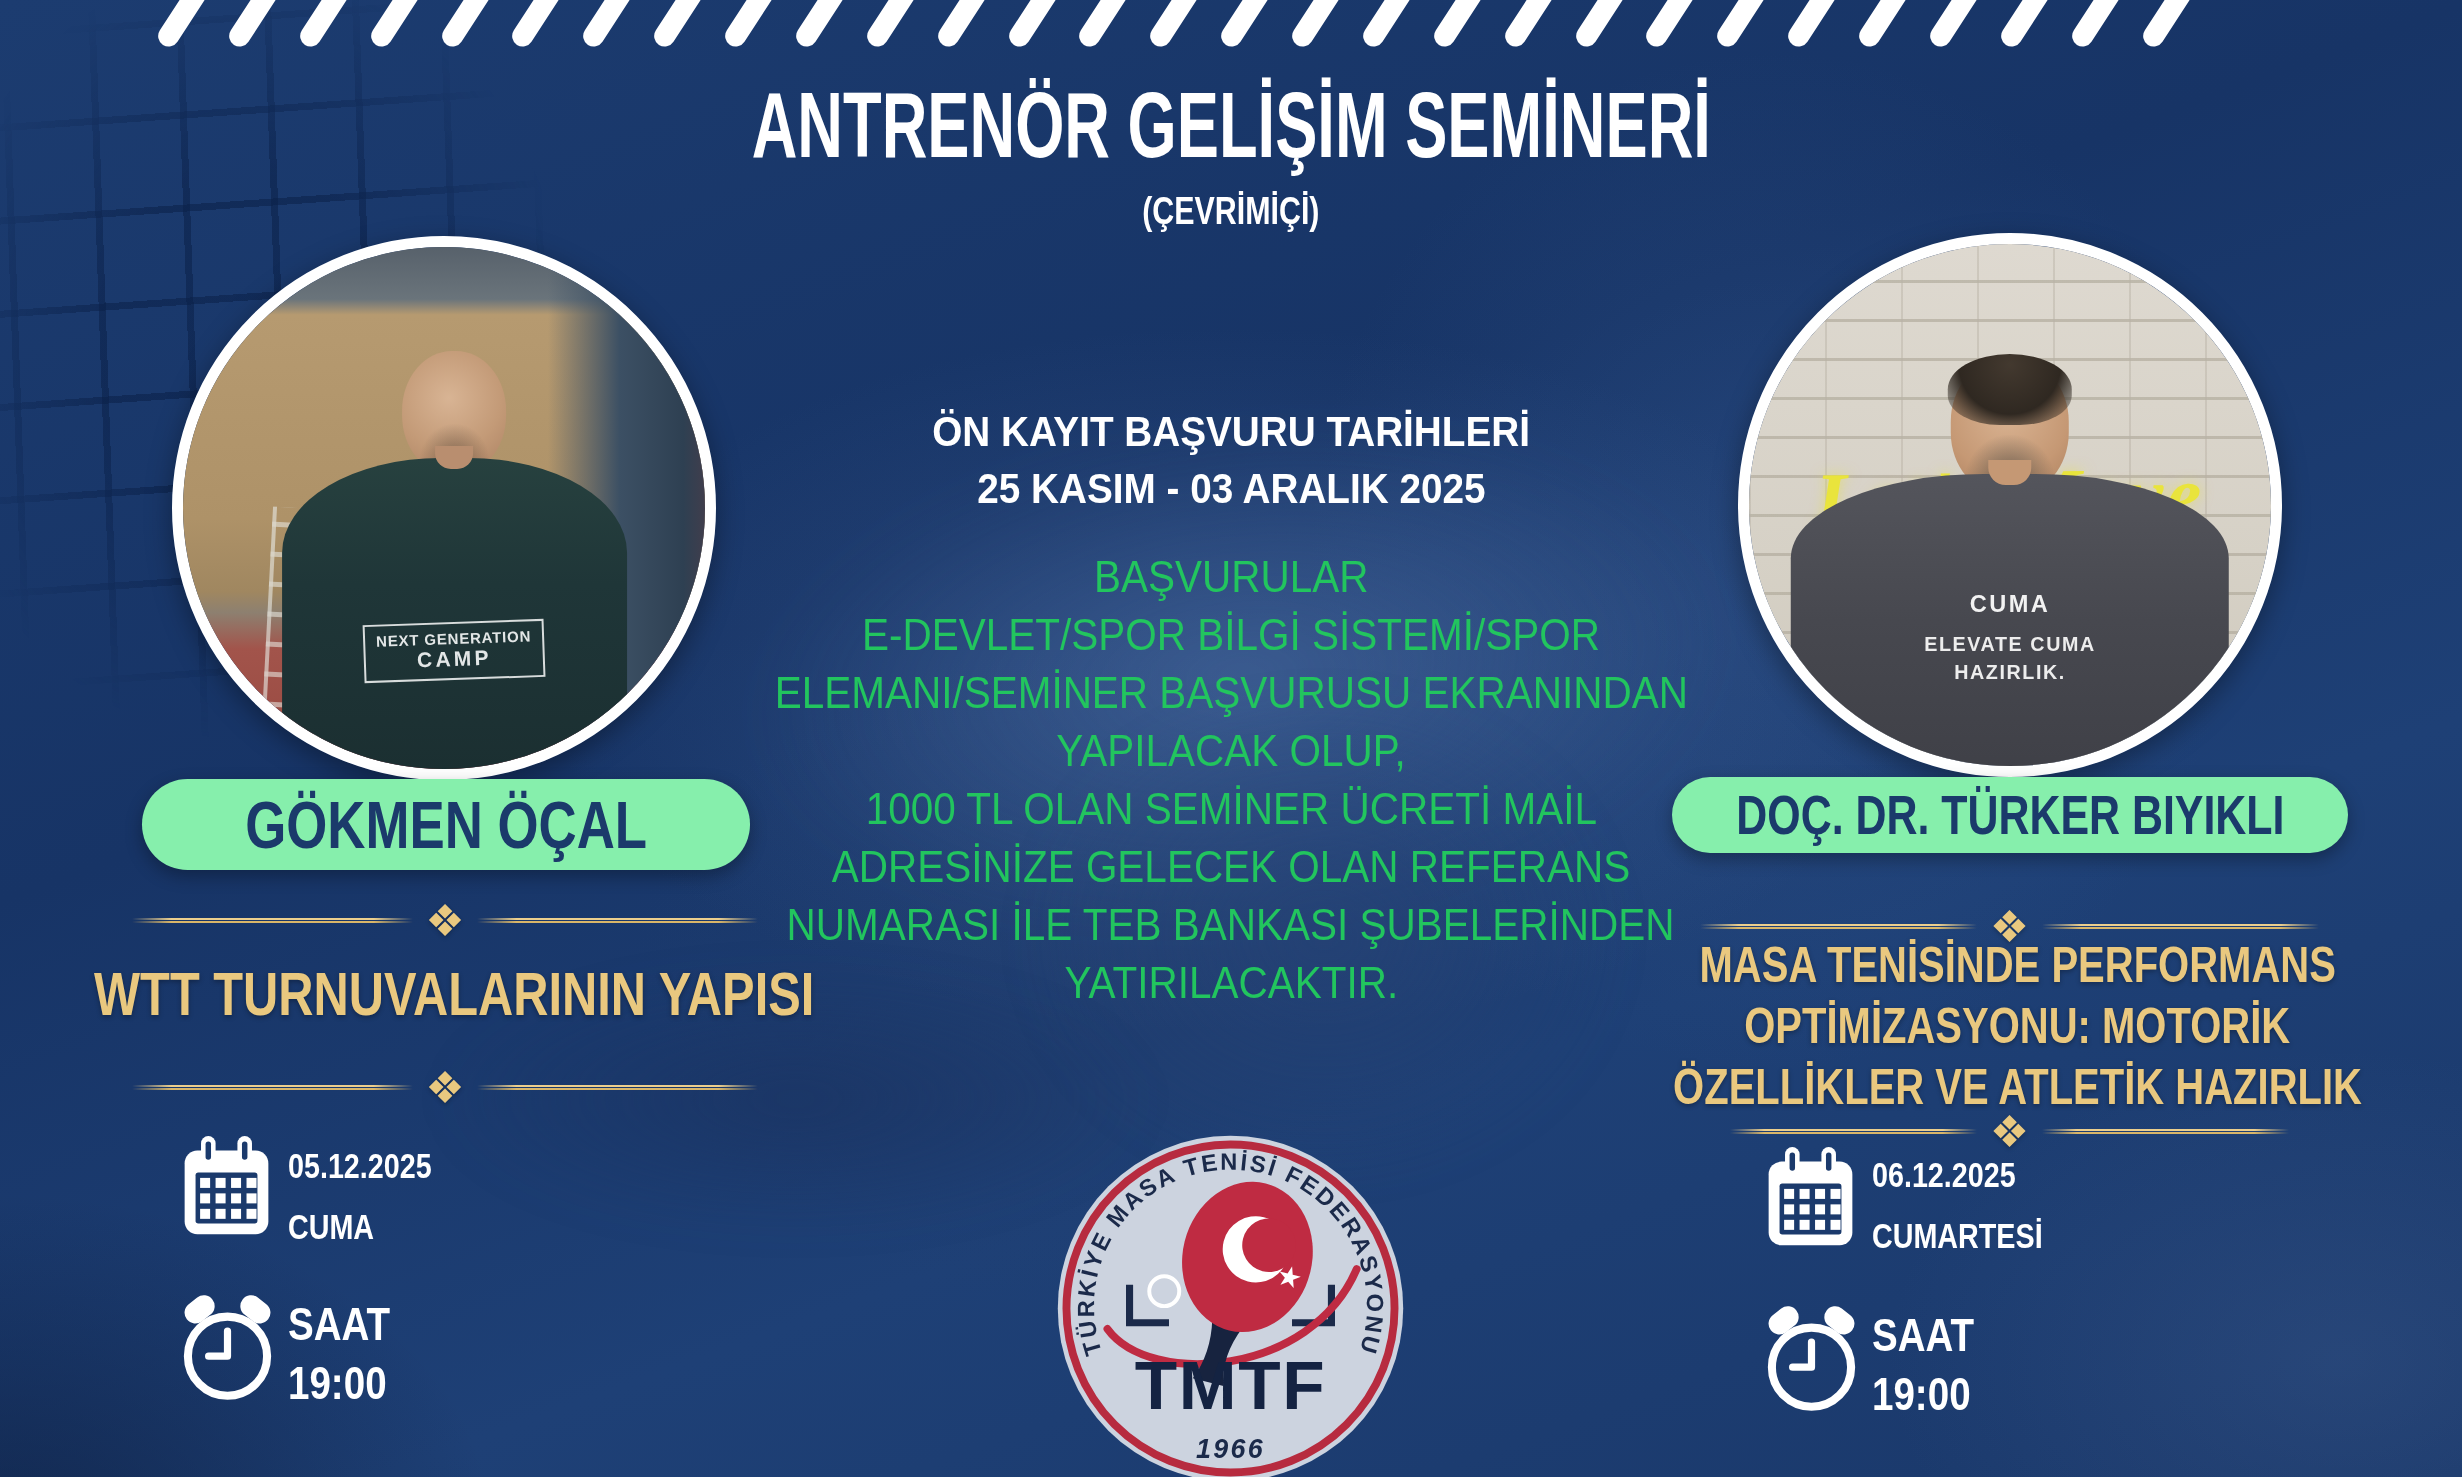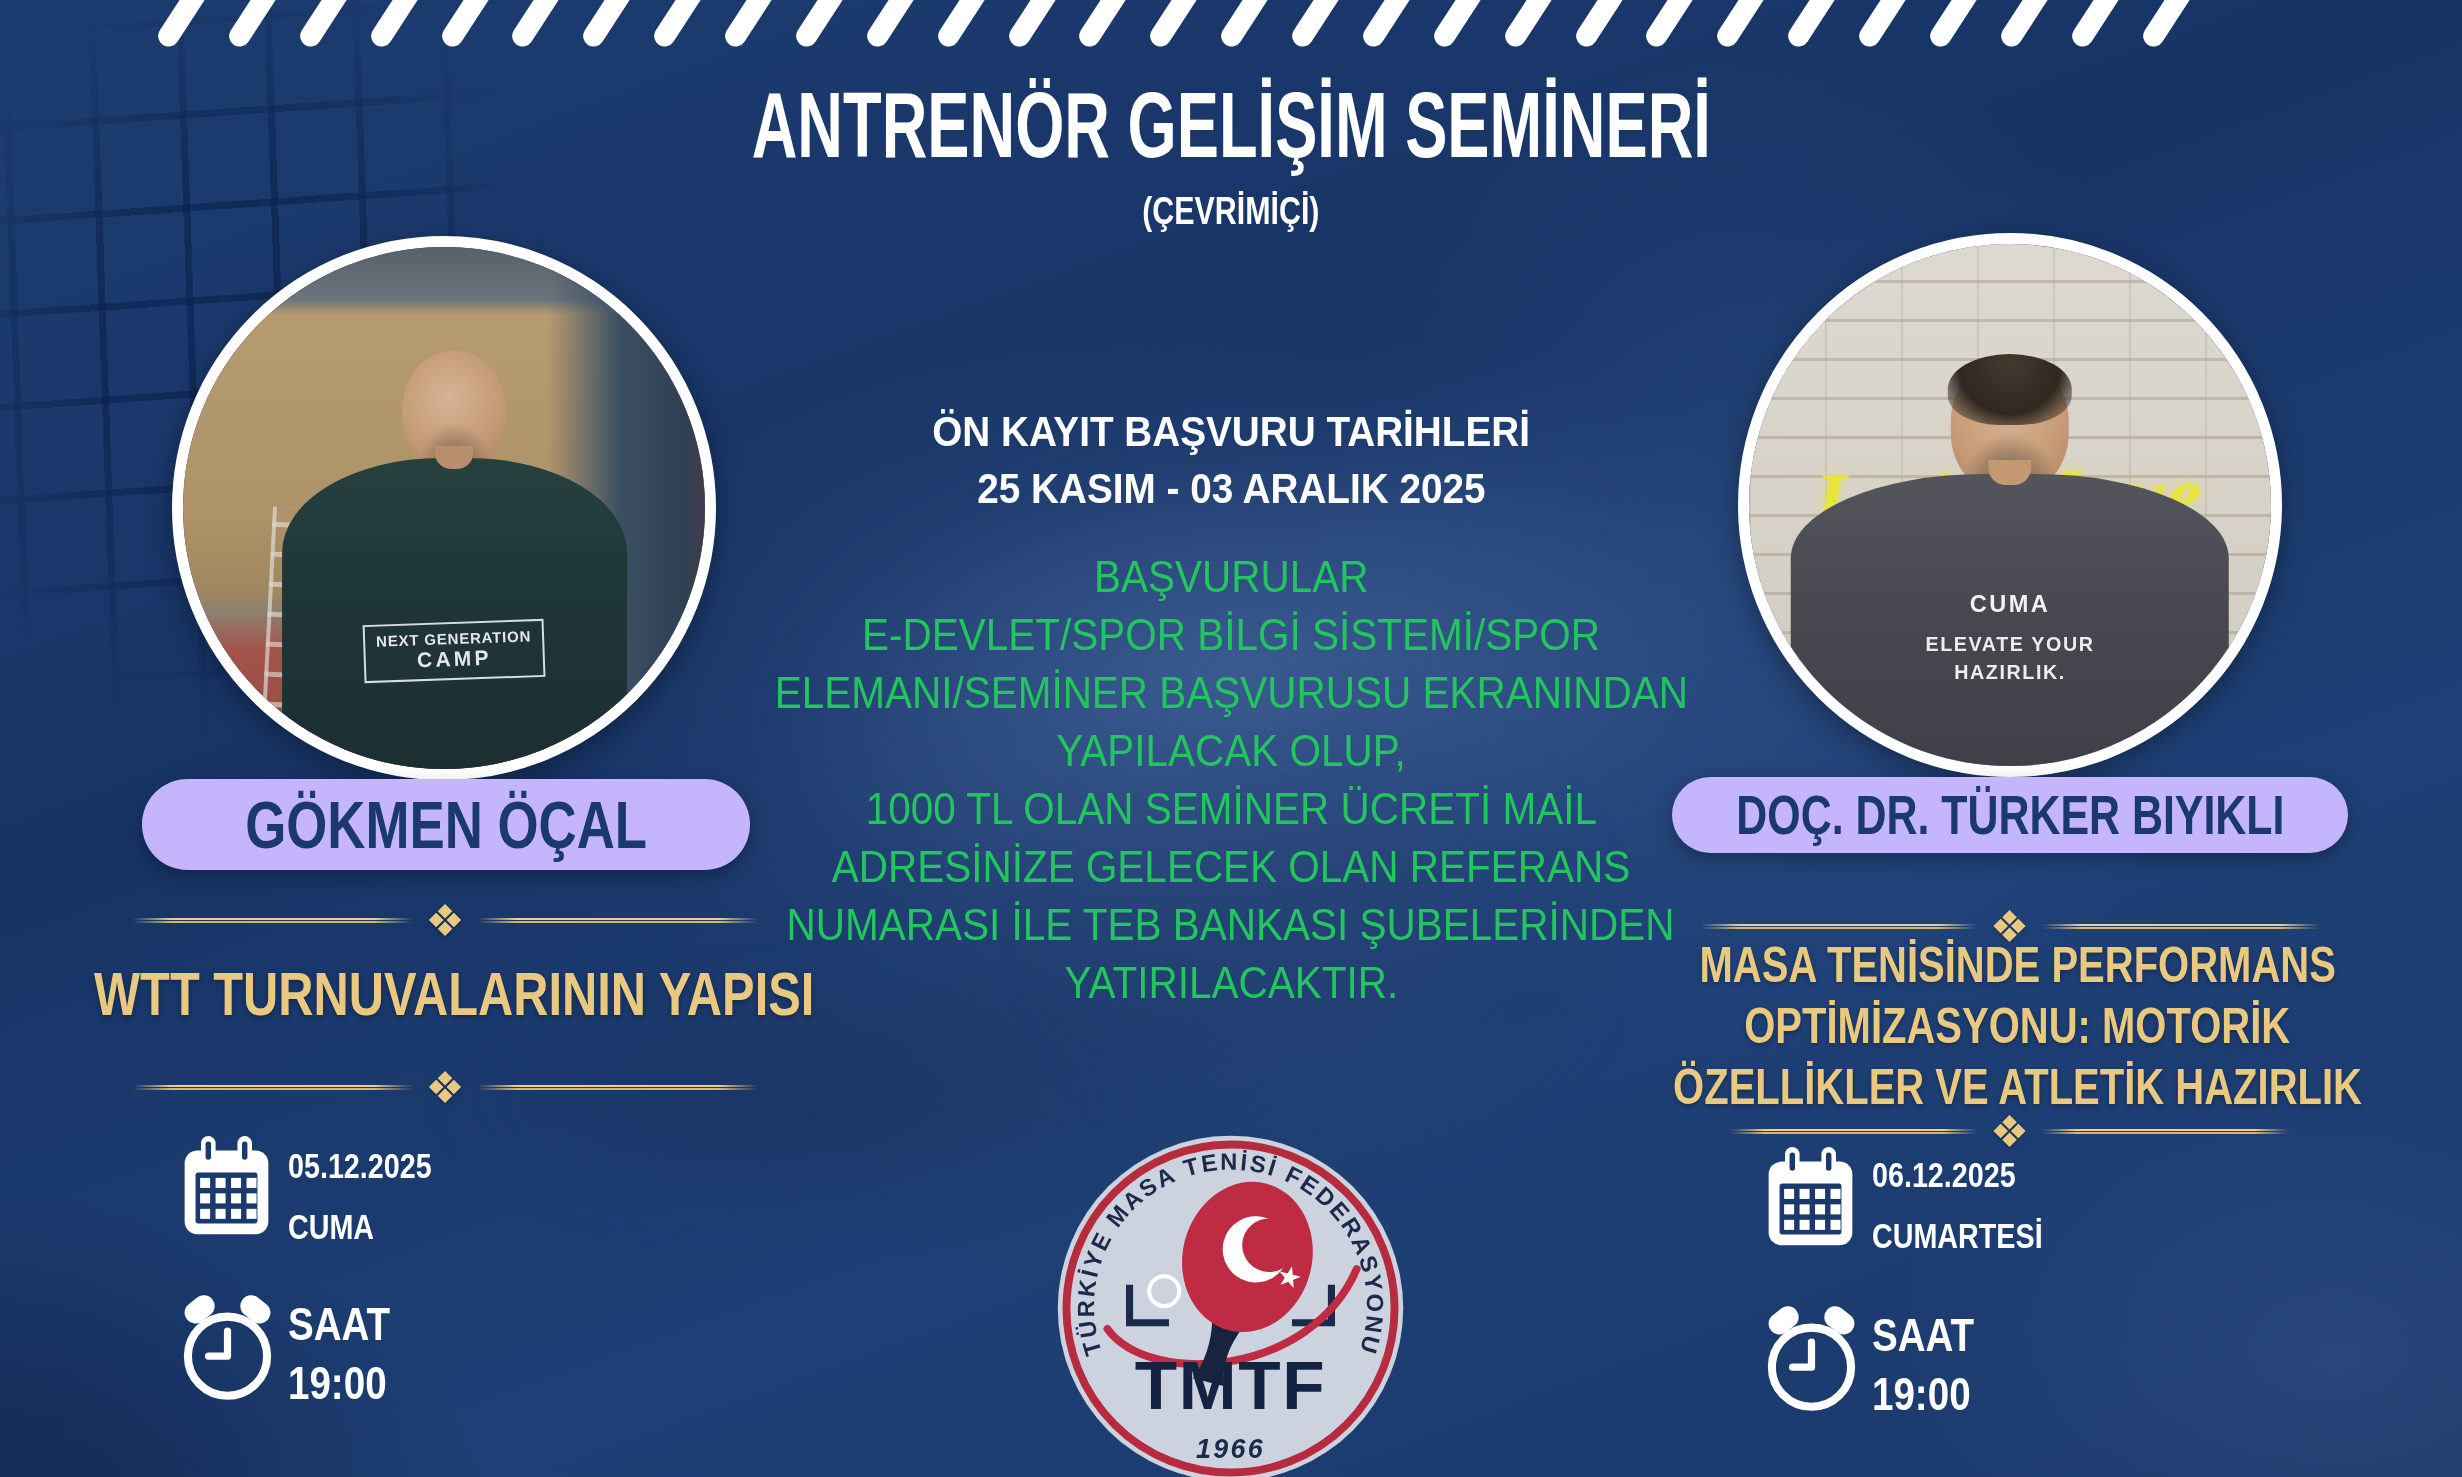--- a/index.html
+++ b/index.html
@@ -98,21 +98,21 @@
   .pr-head::after{content:'';position:absolute;bottom:-3.2px;left:12%;right:12%;height:46%;border-radius:40%;
     background:radial-gradient(ellipse at 50% 75%, rgba(84,78,70,.85), rgba(84,78,70,0) 72%);}
   .pr-torso{margin-top:-20.5px;width:100%;height:74%;position:relative;
     background:linear-gradient(180deg,#54555c 0%,#47484f 45%,#3e3f46 100%);
     border-radius:44% 44% 6% 6% / 26% 26% 5% 5%;}
   .pr-torso::before{content:'';position:absolute;top:-14px;left:50%;transform:translateX(-50%);width:43px;height:25px;background:#c59874;border-radius:0 0 17.3px 17.3px;}
   .pr-brand{position:absolute;left:0;right:0;top:36%;text-align:center;color:#f2f2f2;font-weight:bold;font-size:23.6px;letter-spacing:2.4px;}
   .pr-slogan{position:absolute;left:0;right:0;top:48%;text-align:center;color:#ededed;font-size:19.7px;letter-spacing:1.6px;line-height:28px;font-weight:bold;}
 
   
-  .pill{background:#c4b5fd;border-radius:50px;display:flex;align-items:center;justify-content:center;
+  .pill{background:#86efac;border-radius:50px;display:flex;align-items:center;justify-content:center;
     color:#1b3a6b;font-weight:bold;box-shadow:0 6.3px 17.3px rgba(0,0,0,.30);}
   .pill-left{left:142px;top:779px;width:608px;height:91px;font-size:66px;}
   .pill-right{left:1672px;top:777px;width:676px;height:76px;font-size:55px;}
 
   
   .divider{display:flex;align-items:center;height:57px;}
   .divider .dline{flex:1;height:5.5px;
     background:linear-gradient(to bottom, #eccf8d 0 2px, rgba(0,0,0,0) 2px 3.5px, #d9b669 3.5px 5.5px);
     -webkit-mask-image:linear-gradient(90deg, transparent 0, #000 14%, #000 86%, transparent 100%);
     mask-image:linear-gradient(90deg, transparent 0, #000 14%, #000 86%, transparent 100%);}
@@ -270,21 +270,21 @@
 
 <div class="abs photo" style="left:1738px;top:233px;">
   <div class="scene scene-right">
     <div class="sr-bricks"></div>
     <div class="sr-neon">Let's Move</div>
     <div class="person person-right">
       <div class="pr-head"></div>
       <div class="pr-torso">
         <div class="pr-brand">CUMA</div>
         <div class="pr-slogan">
-          <div>ELEVATE YOUR</div>
+          <div>ELEVATE CUMA</div>
           <div>HAZIRLIK.</div>
         </div>
       </div>
     </div>
   </div>
 </div>
 
 <div class="abs pill pill-right">
   <span class="cx78">DOÇ. DR. TÜRKER BIYIKLI</span>
 </div>

